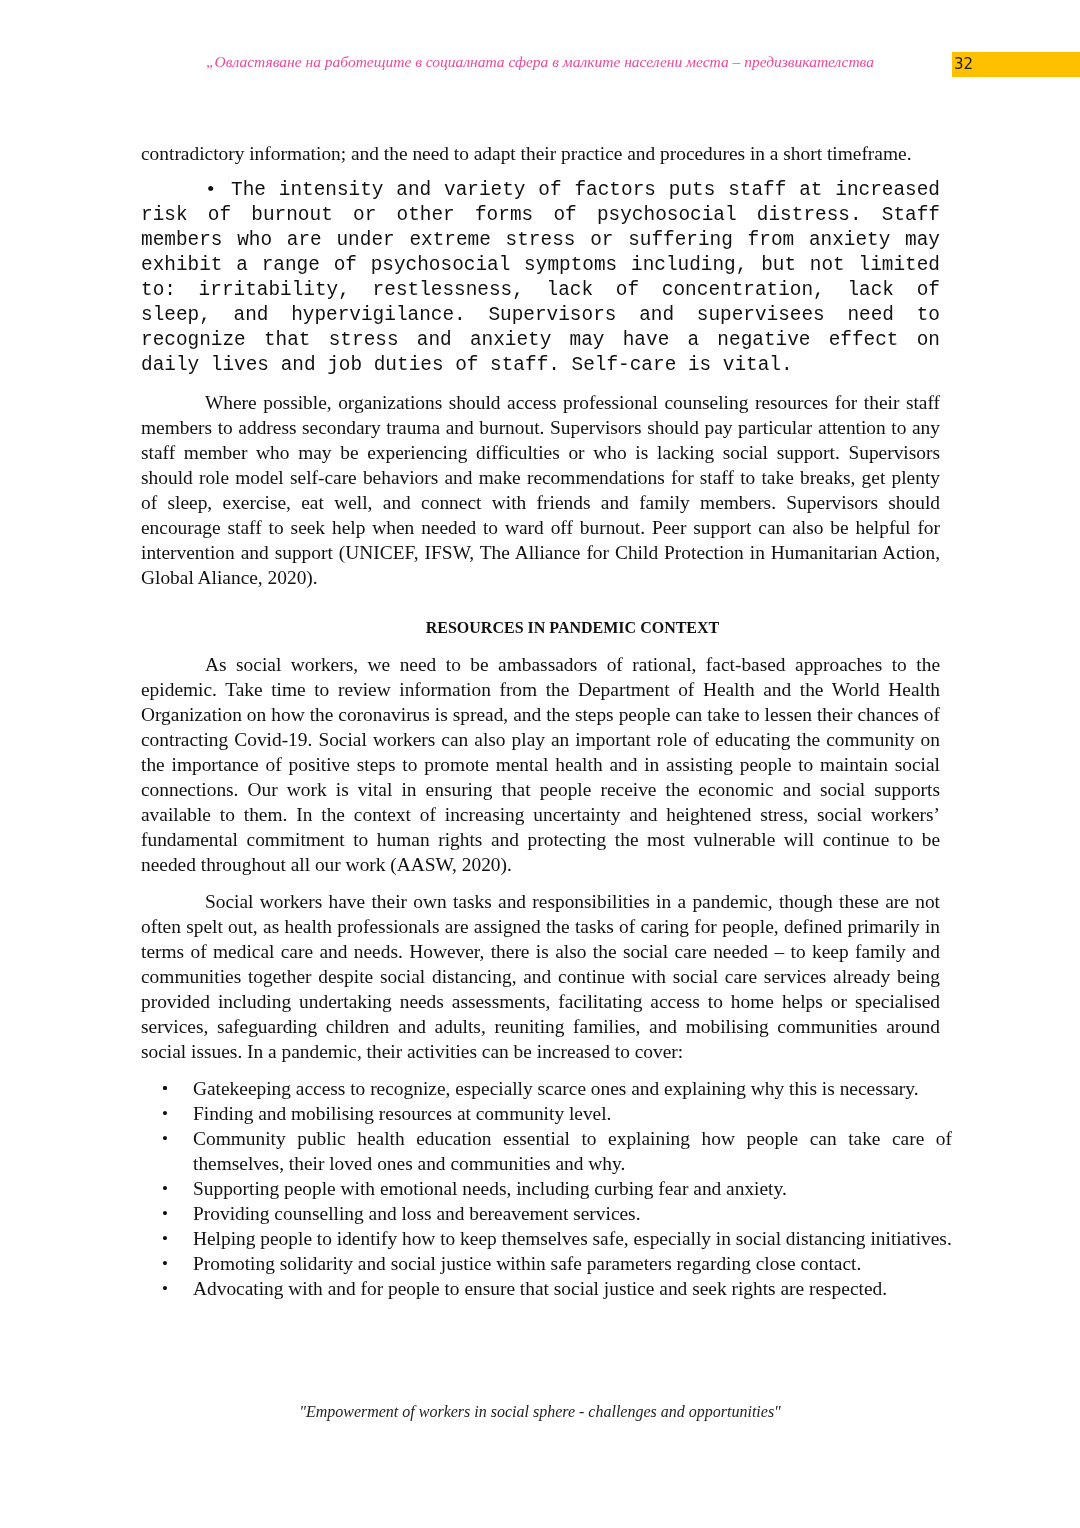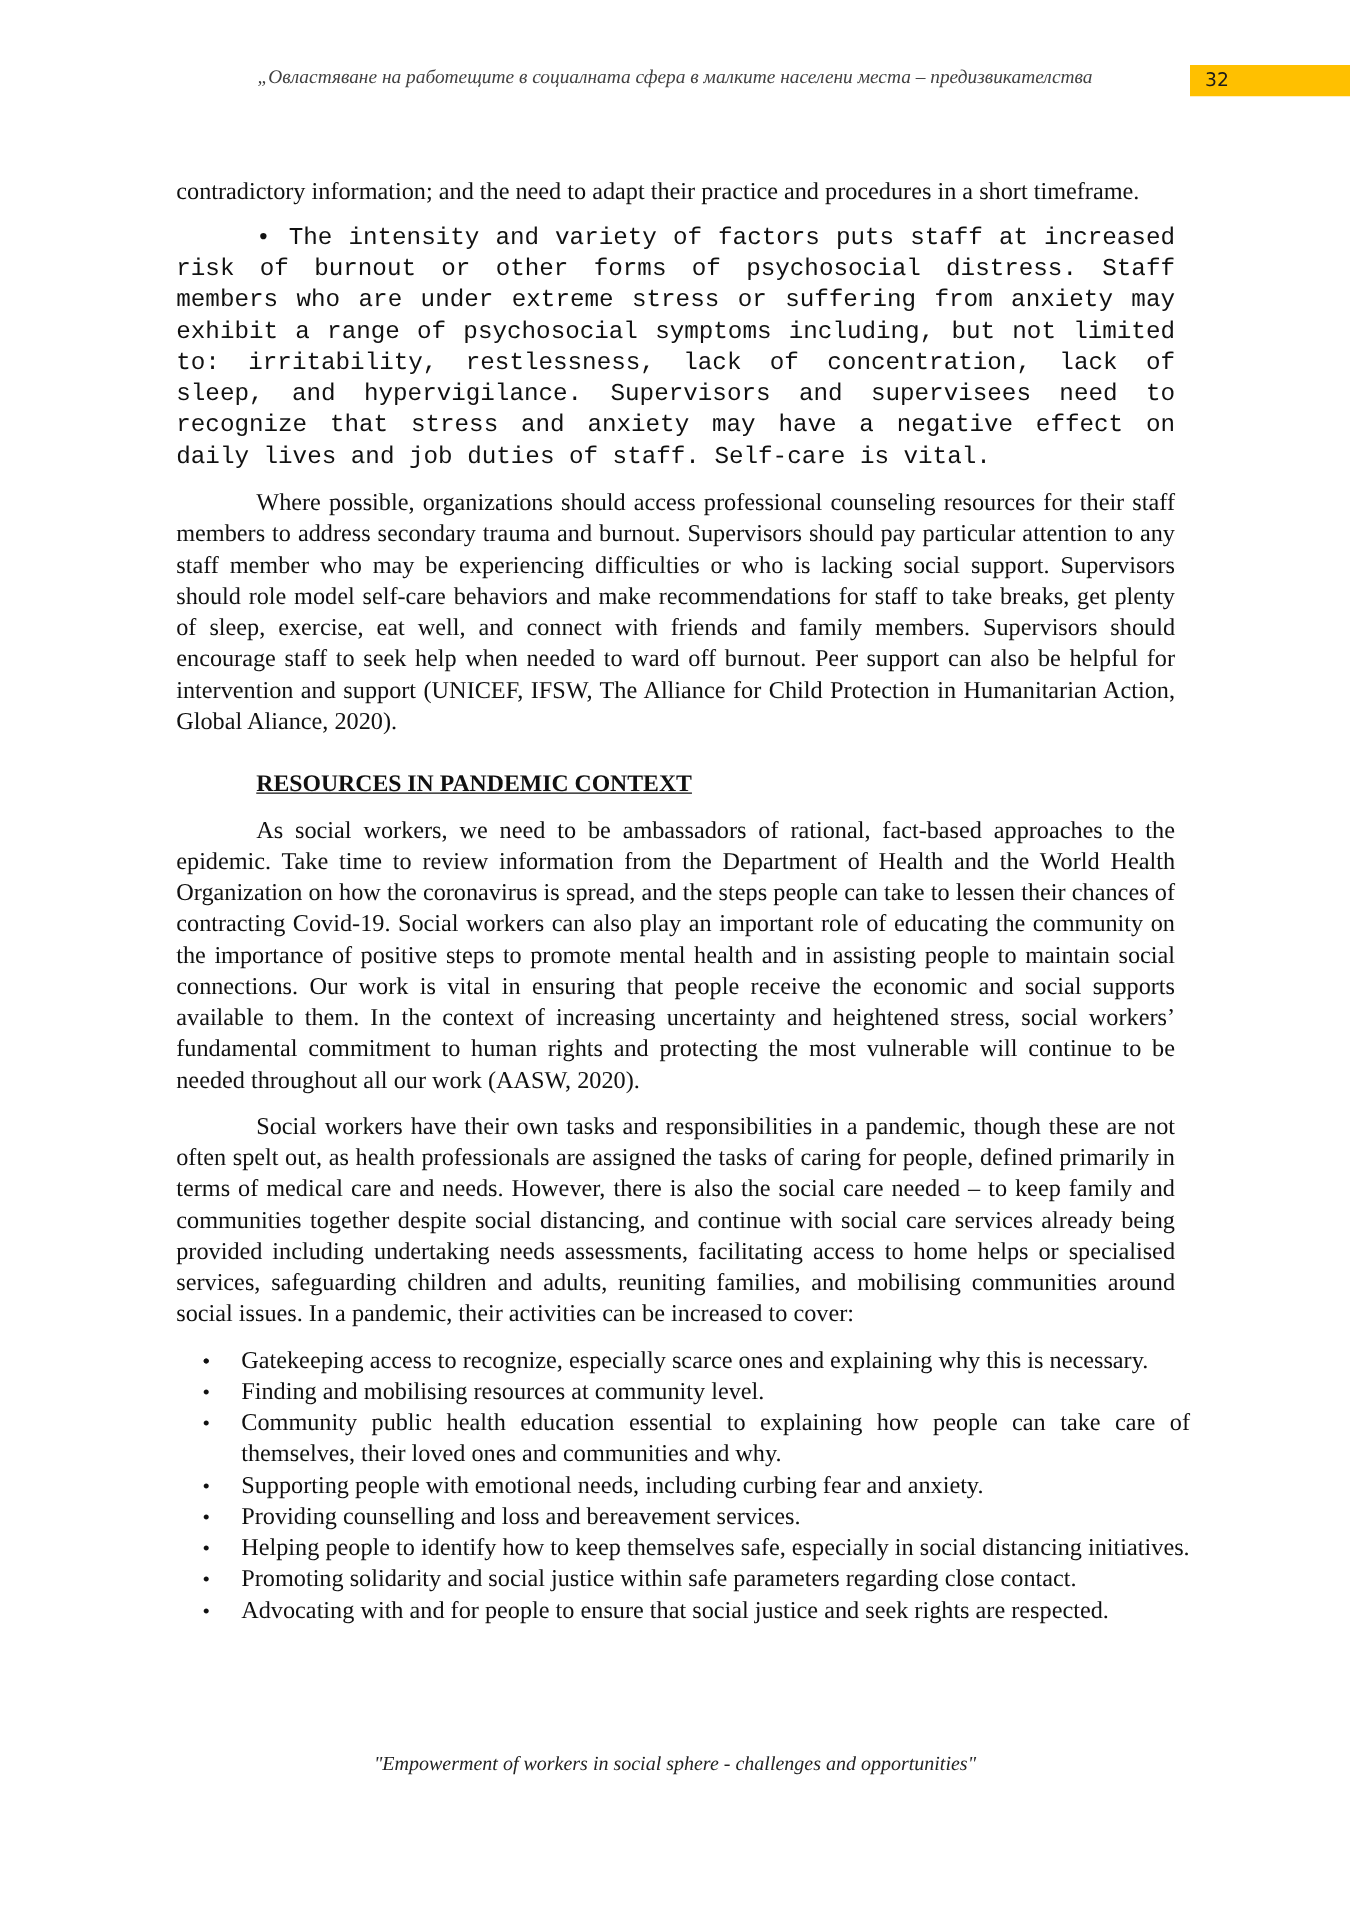--- a/index.html
+++ b/index.html
@@ -17,31 +17,31 @@
   }
   .page-header {
     position: absolute;
     left: 130px;
     top: 52px;
     width: 820px;
     text-align: center;
     font-style: italic;
     font-size: 15.5px;
     line-height: 20px;
-    color: #404040;
+    color: #ec4899;
   }
   .page-number-tab {
     position: absolute;
     left: 952px;
     top: 52px;
     width: 128px;
     height: 25px;
     background: #ffc000;
     box-sizing: border-box;
-    padding-left: 12px;
+    padding-left: 2px;
     font-family: "DejaVu Sans", "Liberation Sans", sans-serif;
     font-size: 15px;
     line-height: 25px;
     color: #1a1a1a;
   }
   .content {
     position: absolute;
     left: 129px;
     top: 129px;
     width: 823px;
@@ -64,24 +64,23 @@
     width: 26px;
     text-indent: 0;
     font-size: 19px;
     position: relative;
     left: 0;
   }
   .heading {
     margin-top: 25px !important;
     padding-left: 64px;
     font-weight: bold;
-    font-size: 19px;
+    font-size: 16px;
     line-height: 25px;
-    text-align: left;
-    text-decoration: underline;
+    text-align: center;
   }
   .bullet-list {
     list-style: none;
     margin: 0;
     padding: 0;
   }
   .bullet-list li {
     position: relative;
     padding-left: 64px;
     text-align: justify;

